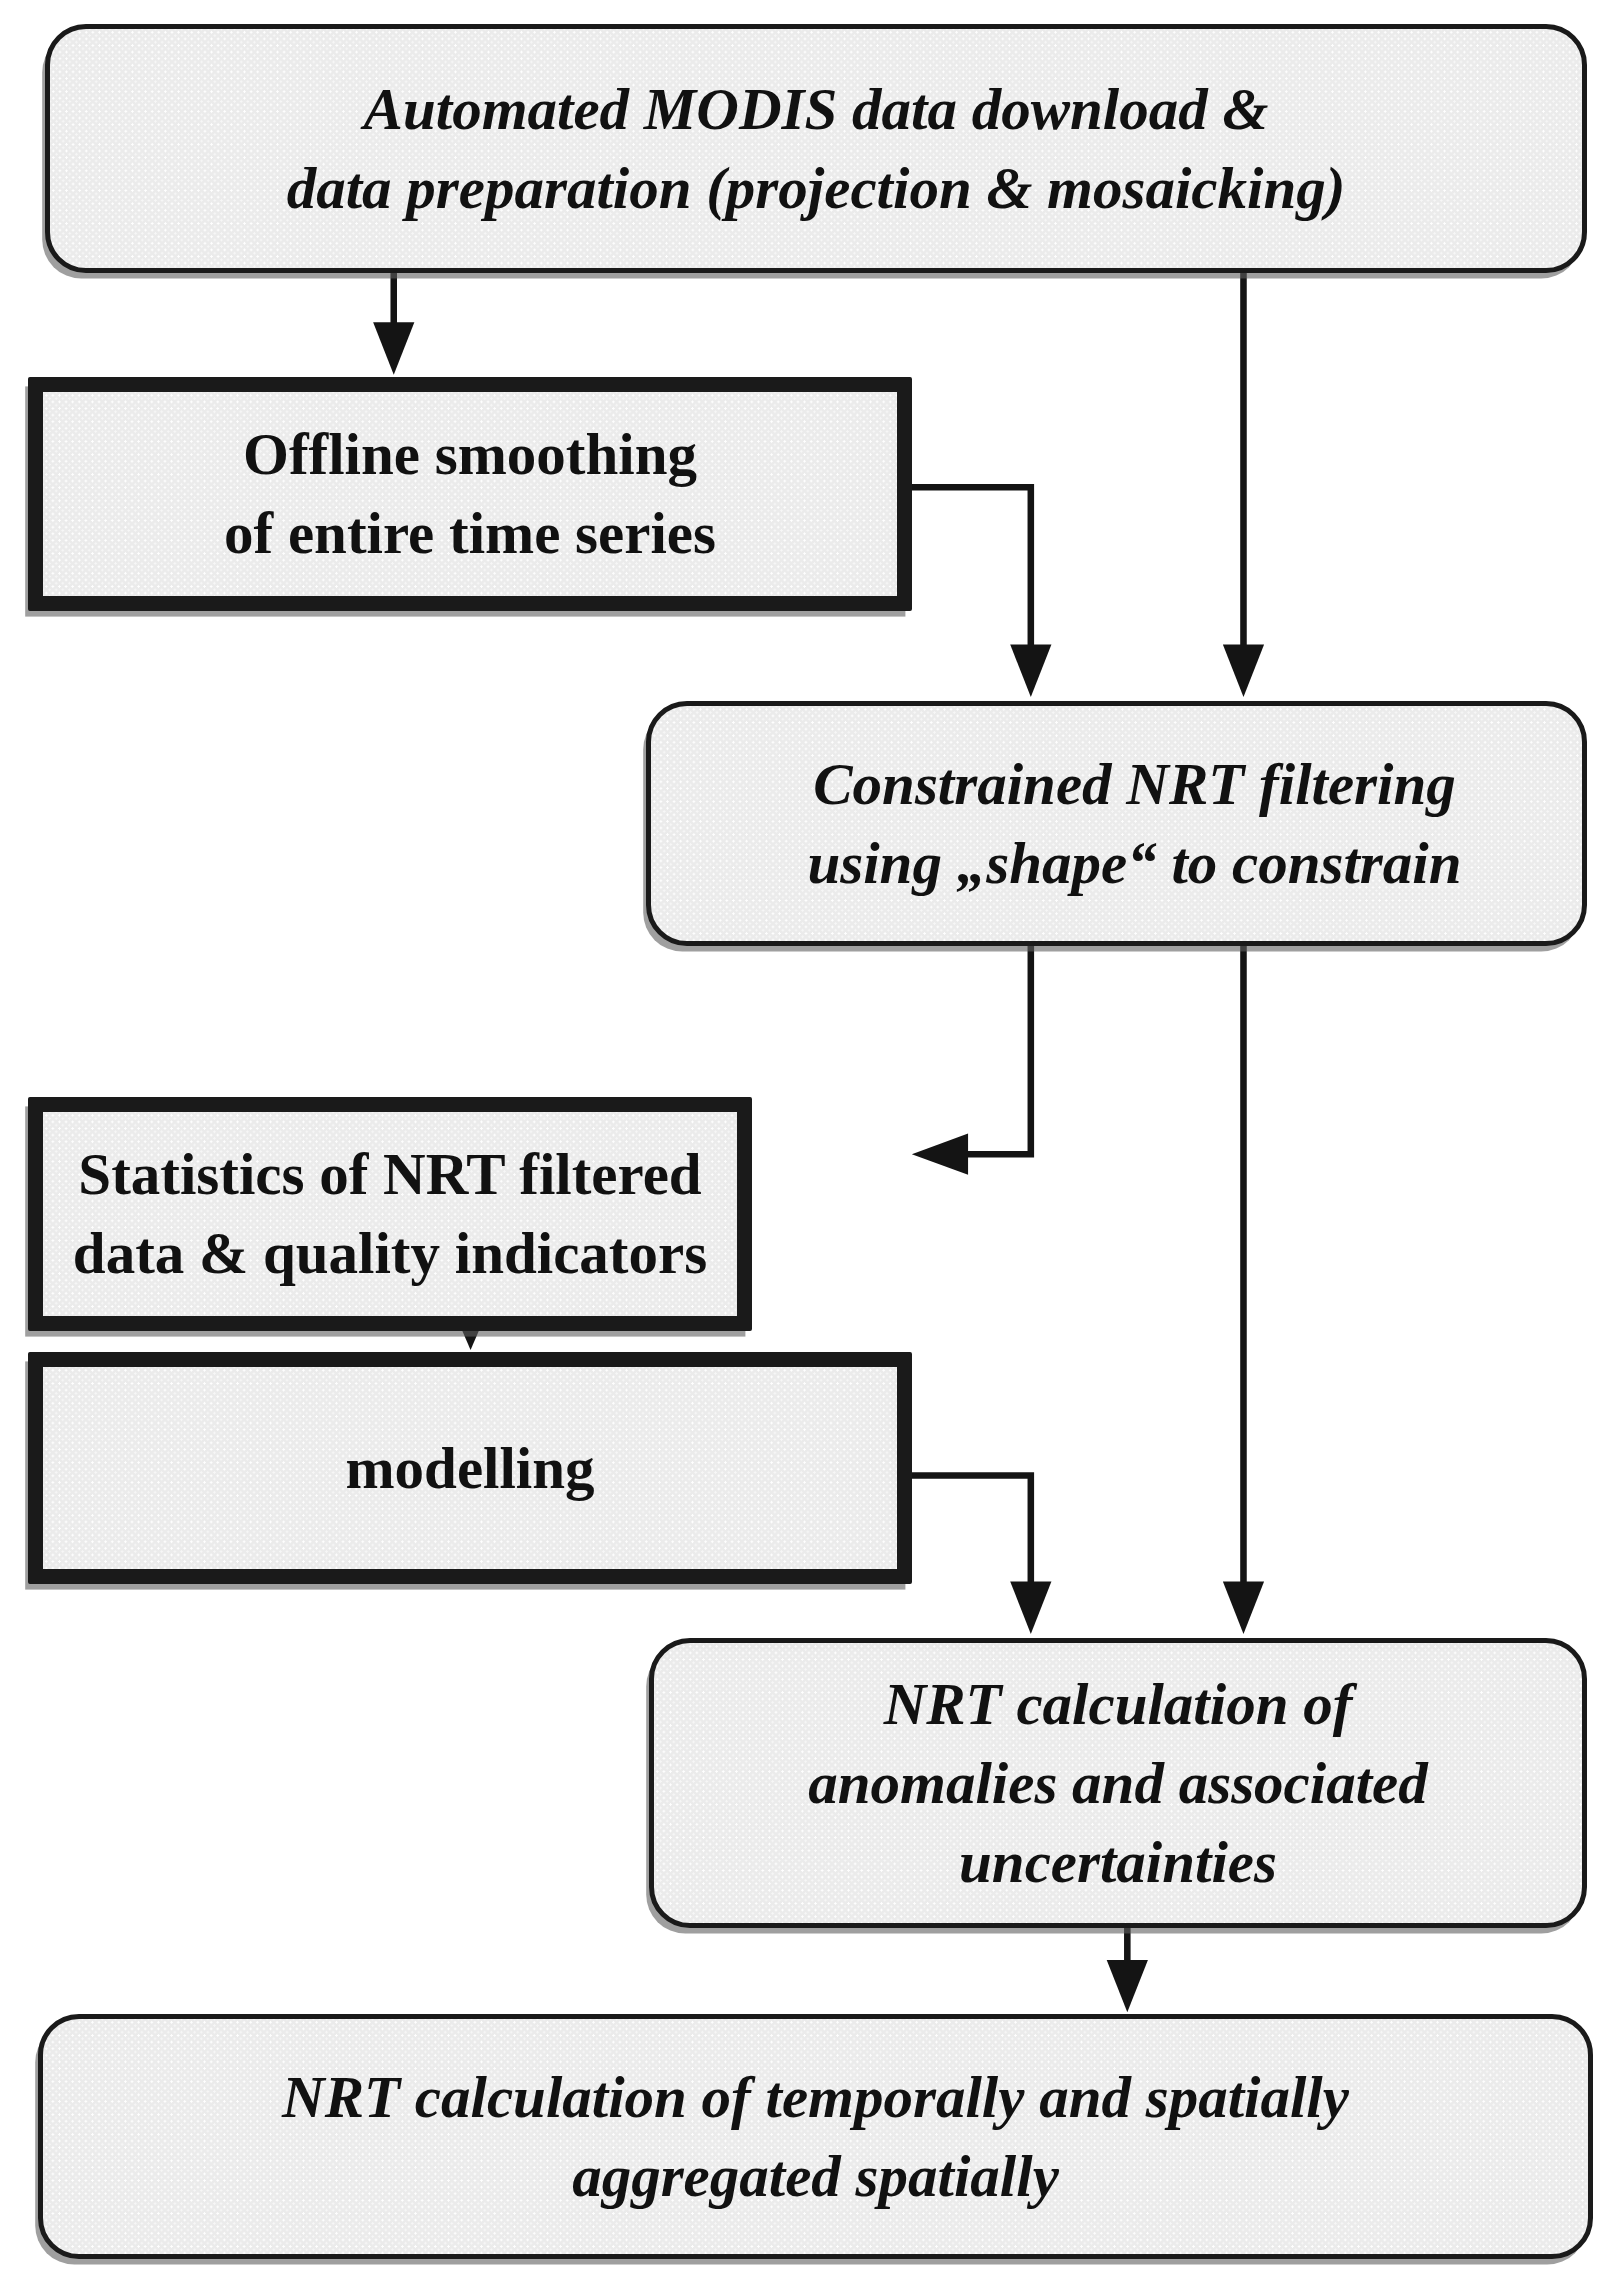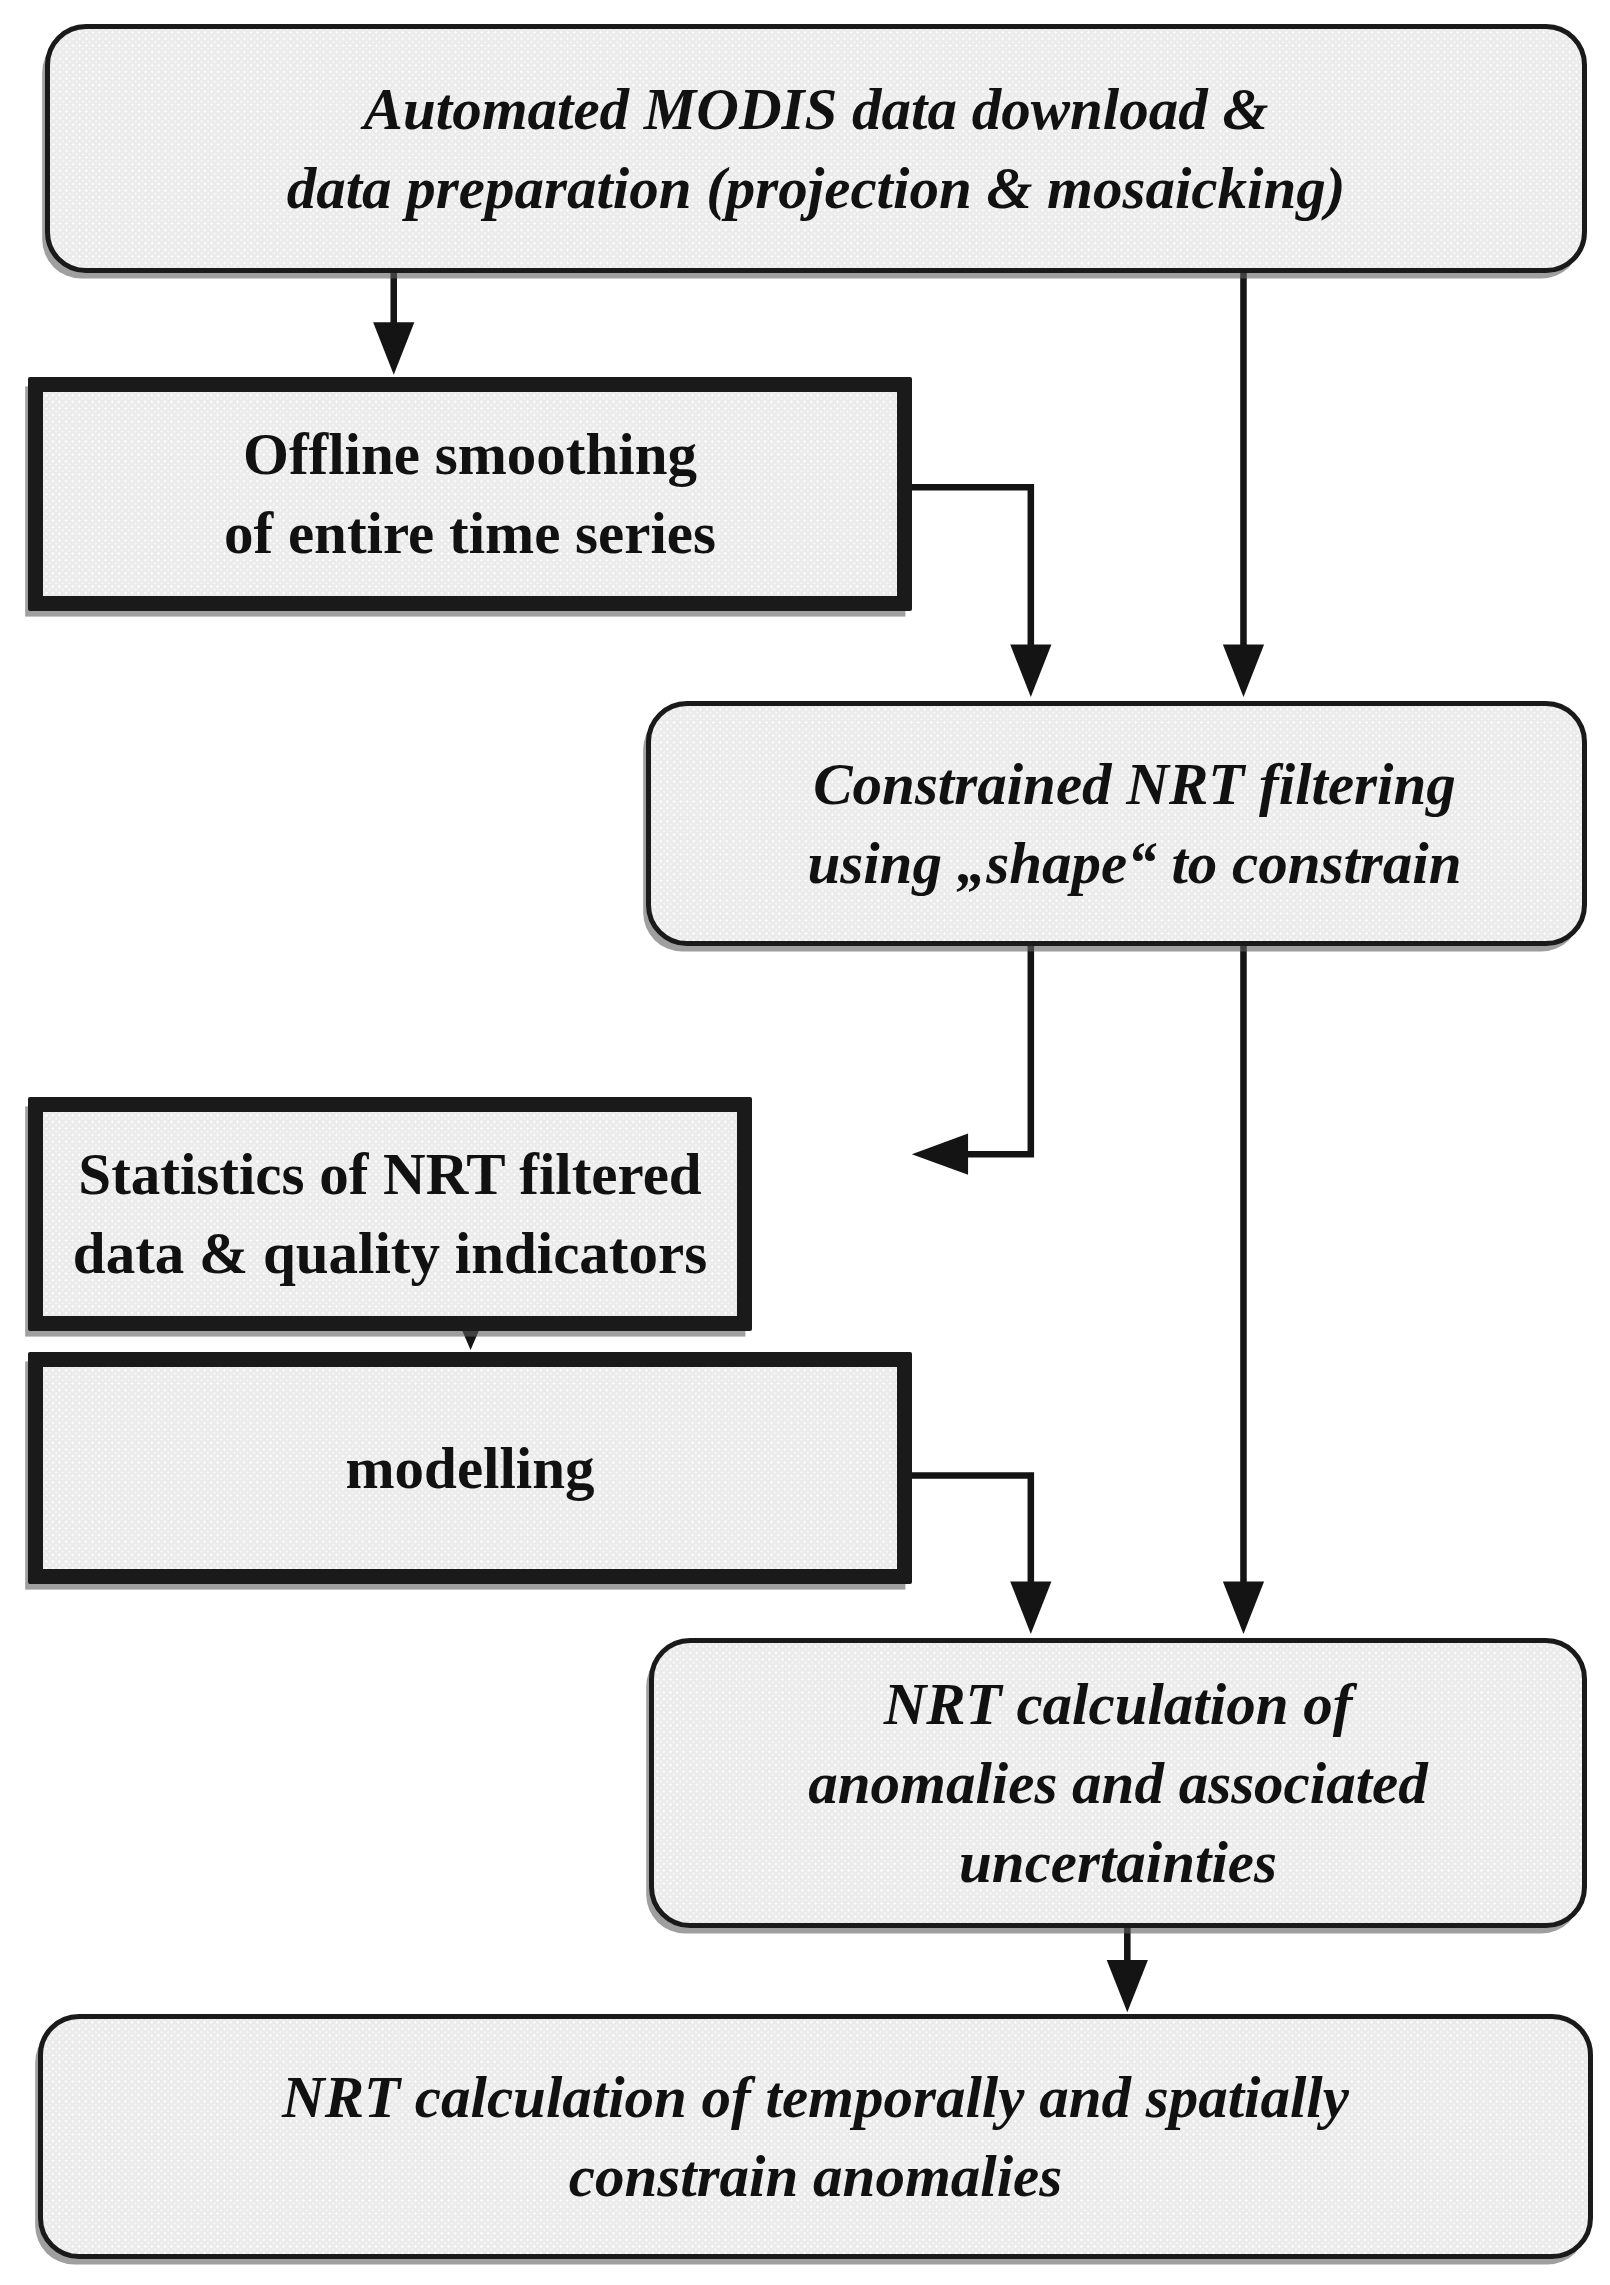--- a/index.html
+++ b/index.html
@@ -127,17 +127,17 @@
   </div>
 
   <div class="node node--rounded" id="box-anomalies">
     <span class="line">NRT calculation of</span>
     <span class="line">anomalies and associated</span>
     <span class="line">uncertainties</span>
   </div>
 
   <div class="node node--rounded" id="box-aggregated">
     <span class="line">NRT calculation of temporally and spatially</span>
-    <span class="line">constrain anomalies</span>
+    <span class="line">aggregated spatially</span>
   </div>
 
 </div>
 
 
 </body></html>

